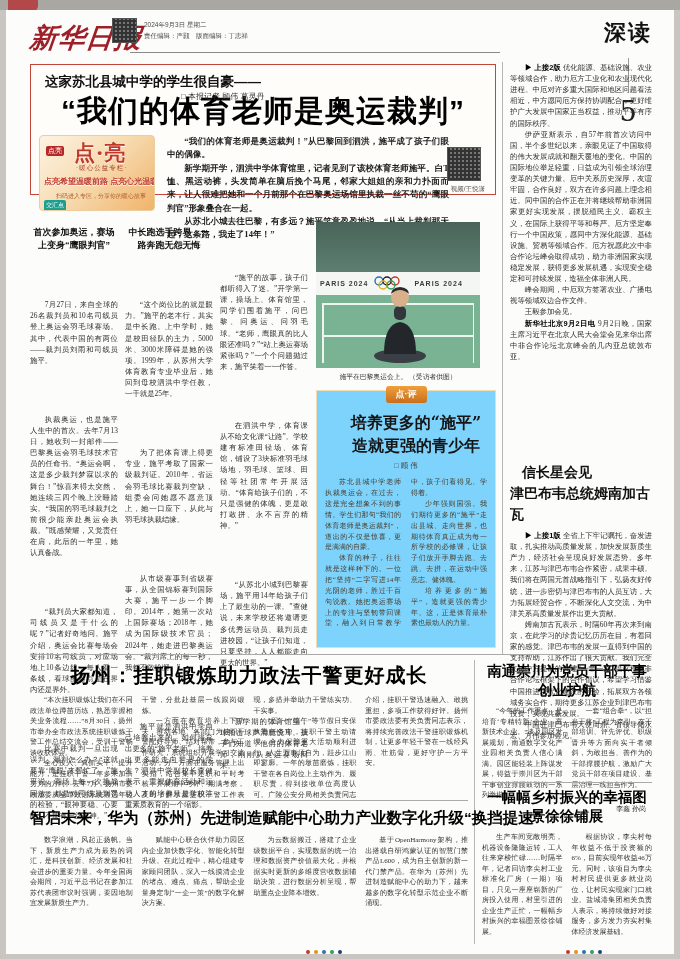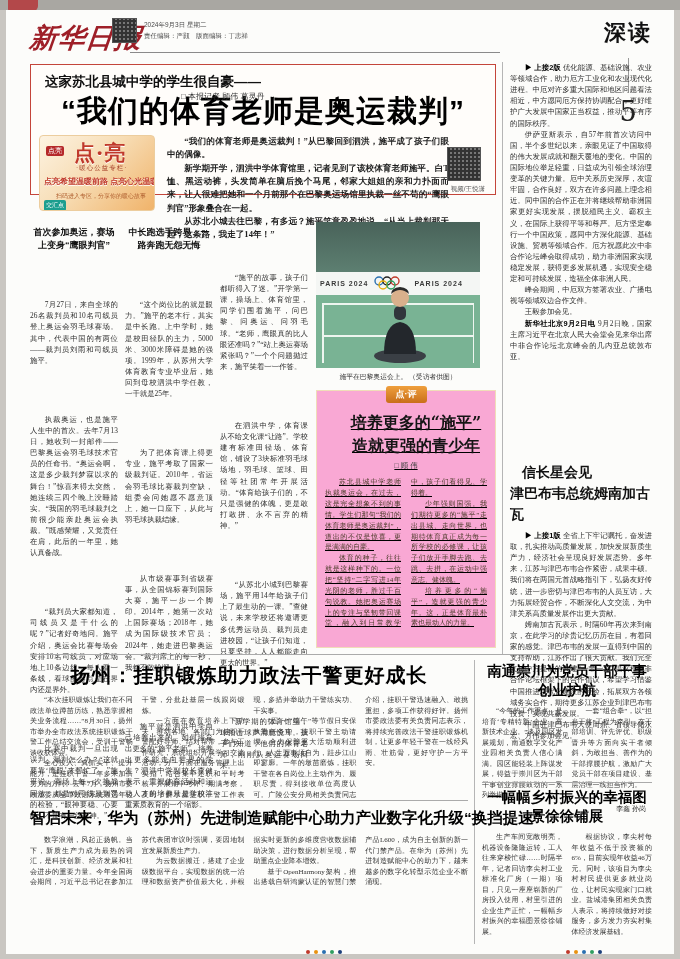--- a/index.html
+++ b/index.html
@@ -48,21 +48,21 @@
   
   #photo { overflow:hidden; background:#bfe0cf; }
   .photo-stand { position:absolute; left:0; top:0; width:100%; height:34%; background:linear-gradient(#49635a,#5d7f71); }
   .photo-band { position:absolute; left:0; top:34%; width:100%; height:16%; background:#f4f6f4; display:flex; align-items:center; gap:6px; padding:0 4px; }
   .paris-txt { font-family:"Liberation Sans", sans-serif; font-weight:bold; font-size:7px; color:#3a3a3a; letter-spacing:1px; white-space:nowrap; }
   .photo-court { position:absolute; left:0; top:50%; width:100%; height:50%; background:#79b394; }
   .court-line { position:absolute; background:#eef5ef; }
   .photo-caption { font-size:6.8px; color:#333; text-align:center; }
 
   
-  #comment-box { background:#f9a8d4; border:1px solid #f0ddb8;text-decoration:underline; }
+  #comment-box { background:#7dd3fc; border:1px solid #f0ddb8; }
   .cmt-tab { background:linear-gradient(#ef9f3c,#c96f1a); color:#fff; font-family:"Liberation Sans", sans-serif; font-weight:bold; font-size:9px; padding:2px 10px; border-radius:3px; position:relative; display:inline-block; }
   .cmt-tab:after { content:""; position:absolute; left:12px; bottom:-4px; border:4px solid transparent; border-top-color:#c96f1a; border-left-width:2px; border-right-width:2px; }
   .cmt-title { font-family:"DejaVu Serif", serif; font-weight:bold; font-size:16px; color:#151515; text-align:center; line-height:1.45;padding-left:20px; }
   .cmt-byline { font-size:7.5px; color:#444; text-align:center; }
   .cmt-body { column-count:2; column-gap:10px; }
   .cmt-body p { font-size:7px; line-height:1.55; color:#4a3a28; text-align:justify; text-indent:2em; }
 
   
   .side-body p { font-size:7.4px; line-height:1.5; color:#2e2e2e; text-align:justify; text-indent:2em; }
   .side-body p b { font-family:"Liberation Sans", sans-serif; color:#000; }
@@ -250,20 +250,21 @@
         <p>生产车间宽敞明亮，机器设备隆隆运转，工人往来穿梭忙碌……时隔半年，记者回访李尖村工业标准化厂房（一期）项目，只见一座座崭新的厂房投入使用，村里引进的企业生产正忙，一幅幅乡村振兴的幸福图景徐徐铺展。</p>
         <p>根据协议，李尖村每年收益不低于投资额的6%，目前实现年收益46万元。同时，该项目为李尖村村民提供更多就业岗位，让村民实现家门口就业。盐城港集团相关负责人表示，将持续做好对接服务，多方发力夯实村集体经济发展基础。</p>
       </div>
   </div>
 
   <div class="abs hrule" style="left:24px; top:790px; width:438px;"></div>
   <div class="abs" style="left:24px; top:798px; width:438px;">
     <div class="bot-headline">智启未来，华为（苏州）先进制造赋能中心助力产业数字化升级“换挡提速”</div>
     <div class="cols-4" style="margin-top:6px; height:112px; overflow:hidden;">
         <p>数字浪潮，风起正扬帆。当下，新质生产力成为最热的词汇，是科技创新、经济发展和社会进步的重要力量。今年全国两会期间，习近平总书记在参加江苏代表团审议时强调，要因地制宜发展新质生产力。</p>
+        <p>赋能中心联合伙伴助力园区内企业加快数字化、智能化转型升级。在此过程中，精心组建专家顾问团队，深入一线摸清企业的堵点、难点、痛点，帮助企业量身定制“一企一策”的数字化解决方案。</p>
         <p>为云数据搬迁，搭建了企业级数据平台，实现数据的统一治理和数据资产价值最大化，并根据实时更新的多维度营收数据辅助决策，进行数据分析呈现，帮助重点企业降本增效。</p>
         <p>基于OpenHarmony架构，推出搭载自研鸿蒙认证的智慧门禁产品L600，成为自主创新的新一代门禁产品。在华为（苏州）先进制造赋能中心的助力下，越来越多的数字化转型示范企业不断涌现。</p>
       </div>
   </div>
 
   <div class="abs dots" style="left:300px; top:932px;"><span style="background: rgb(192, 57, 43);"></span><span style="background: rgb(232, 146, 15);"></span><span style="background: rgb(42, 111, 176);"></span><span style="background: rgb(47, 158, 95);"></span><span style="background: rgb(29, 63, 122);"></span></div>
   <div class="abs dots" style="left:560px; top:932px;"><span style="background: rgb(192, 57, 43);"></span><span style="background: rgb(232, 146, 15);"></span><span style="background: rgb(42, 111, 176);"></span><span style="background: rgb(47, 158, 95);"></span><span style="background: rgb(29, 63, 122);"></span></div>
 
 </div>
 

